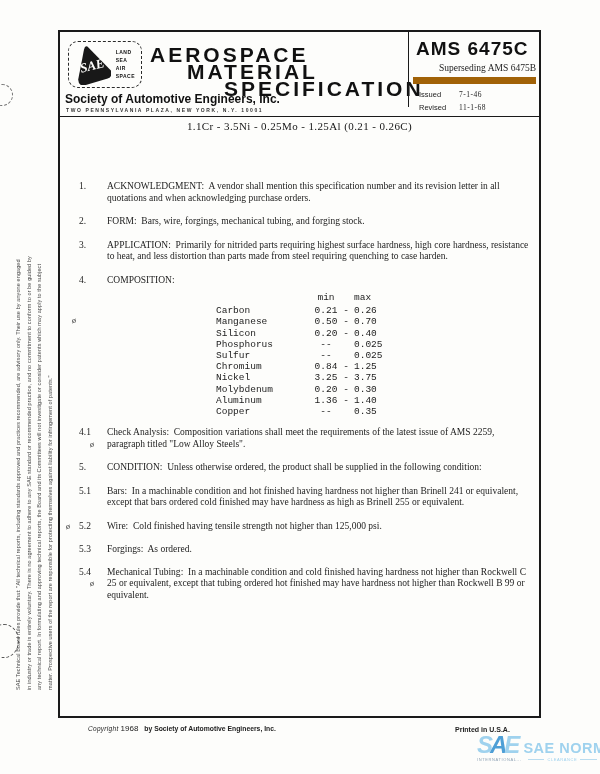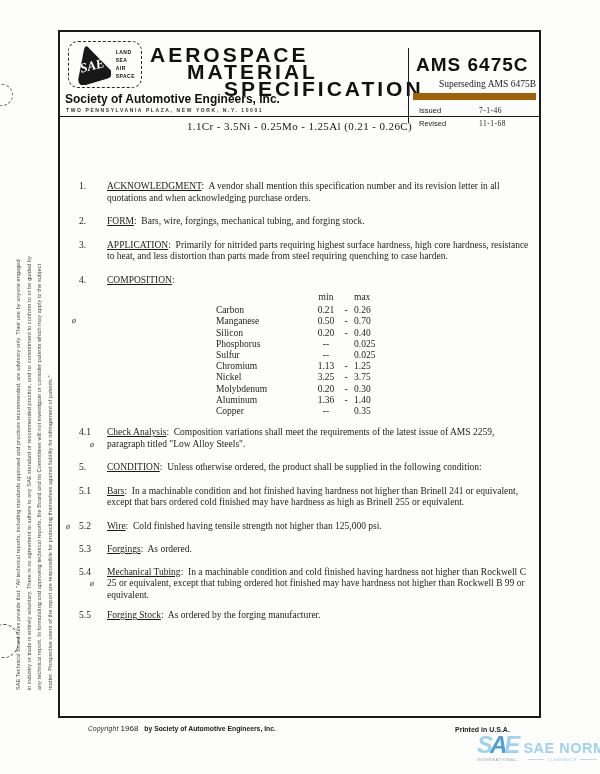--- a/index.html
+++ b/index.html
@@ -30,21 +30,21 @@
 
   
   .main-box {
     position:absolute; left:58px; top:30px; width:483px; height:688px;
     border:2px solid #1a1a1a; background:#fdfdfb;
   }
 
   
   .header { position:absolute; left:0; top:0; width:100%; height:85px; border-bottom:1.5px solid #1a1a1a; }
   .header-left { position:absolute; left:0; top:0; width:352px; height:85px; }
-  .header-right { position:absolute; right:0; top:16px; width:131px; height:75px; border-left:1.5px solid #1a1a1a; }
+  .header-right { position:absolute; right:0; top:0; width:131px; height:75px; border-left:1.5px solid #1a1a1a; }
 
   .logo-box {
     position:absolute; left:8px; top:9px; width:74px; height:47px;
     border:1.5px dashed #2a2a2a; border-radius:10px;
   }
   .logo-badge { position:absolute; left:4px; top:3px; }
   .logo-tagline { position:absolute; right:6px; top:6px; text-align:left; }
   .logo-tagline div {
     font-family:"Liberation Sans", sans-serif; font-weight:bold;
     font-size:5px; line-height:8px; color:#111; letter-spacing:0.5px;
@@ -72,39 +72,39 @@
     font-family:"Liberation Sans", sans-serif; font-weight:bold; font-size:19px;
     letter-spacing:1px; color:#111; white-space:nowrap;
   }
   .superseding {
     position:absolute; left:4px; top:31px; width:123px; text-align:right;
     font-size:9.5px; color:#1c1c1c; white-space:nowrap;
   }
   .dates-box { position:absolute; left:4px; top:45px; width:123px; border-top:7px solid #a16207; padding:4px 0 0 6px; }
   .date-row { display:flex; font-size:7.5px; line-height:13px; color:#222; }
   .date-label { width:40px; font-family:"Liberation Sans", sans-serif; }
-  .date-value { letter-spacing:0.5px;margin-left:20px; }
+  .date-value { letter-spacing:0.5px; }
 
   
   .title-block { position:absolute; left:0; top:88px; width:100%; text-align:center; }
   .title-line1 { font-size:9.5px; letter-spacing:1.3px; color:#161616; line-height:13px; }
   .title-line2 { font-size:11px; letter-spacing:0.4px; color:#161616; line-height:13px; }
 
   
   .body { position:absolute; left:0; top:146px; width:100%; padding:3px 7px 0 19px; }
   .sec { position:relative; padding-left:28px; margin-bottom:12px; font-size:9.5px; line-height:11.5px; color:#1c1c1c; }
   .sec .num { position:absolute; left:0; top:0; }
-  .sec .lead { text-decoration:underline; text-underline-offset:1px; }
+  .sec .lead { text-underline-offset:1px; }
   .sec-53 { margin-bottom:11px; }
   .sec-54 { margin-bottom:9px; }
   .change-mark { position:absolute; font-size:8px; color:#2a2a2a; }
 
   
   .comp-table { position:relative; margin:5px 0 10px 137px; font-size:9.5px; color:#1c1c1c; }
-  .comp-row { display:grid; grid-template-columns:96px 28px 12px 44px; line-height:11.2px; }
+  .comp-row { display:grid; grid-template-columns:96px 28px 12px 44px; line-height:11.2px;font-family:Liberation Mono, monospace; }
   .comp-head { margin-bottom:2px; }
   .c-name { text-align:left; }
   .c-min { text-align:center; }
   .c-sep { text-align:center; }
   .c-max { text-align:left; padding-left:2px; }
   .comp-table .change-mark { left:-144px; top:24px; }
 
   
   .footer-copyright { position:absolute; left:88px; top:724px; font-size:7px; color:#222; white-space:nowrap; font-family:"Liberation Sans", sans-serif; }
   .footer-copyright .cp-prefix { font-size:6.5px; font-style:italic; letter-spacing:0.3px; }
@@ -238,21 +238,21 @@
             <span class="c-max">0.025</span>
           </div>
         <div class="comp-row">
             <span class="c-name">Sulfur</span>
             <span class="c-min">--</span>
             <span class="c-sep"></span>
             <span class="c-max">0.025</span>
           </div>
         <div class="comp-row">
             <span class="c-name">Chromium</span>
-            <span class="c-min">1.13</span>
+            <span class="c-min">0.84</span>
             <span class="c-sep">-</span>
             <span class="c-max">1.25</span>
           </div>
         <div class="comp-row">
             <span class="c-name">Nickel</span>
             <span class="c-min">3.25</span>
             <span class="c-sep">-</span>
             <span class="c-max">3.75</span>
           </div>
         <div class="comp-row">
@@ -295,23 +295,20 @@
 
       <div class="sec sec-53">
         <span class="num">5.3</span><span class="lead">Forgings</span><span>:&nbsp; As ordered.</span>
       </div>
 
       <div class="sec sec-54">
         <span class="change-mark" style="left:11px; top:11.5px;">ø</span>
         <span class="num">5.4</span><span class="lead">Mechanical Tubing</span><span>:&nbsp; In a machinable condition and cold finished having hardness not higher than Rockwell C 25 or equivalent, except that tubing ordered hot finished may have hardness not higher than Rockwell B 99 or equivalent.</span>
       </div>
 
-      <div class="sec">
-        <span class="num">5.5</span><span class="lead">Forging Stock</span><span>:&nbsp; As ordered by the forging manufacturer.</span>
-      </div>
 
     </div>
   </div>
 
   <div class="footer-copyright">
     <span class="cp-prefix">Copyright</span><span class="cp-year">1968</span><span class="cp-by">by Society of Automotive Engineers, Inc.</span>
   </div>
   <div class="footer-printed">Printed in U.S.A.</div>
 
   <div class="watermark">

